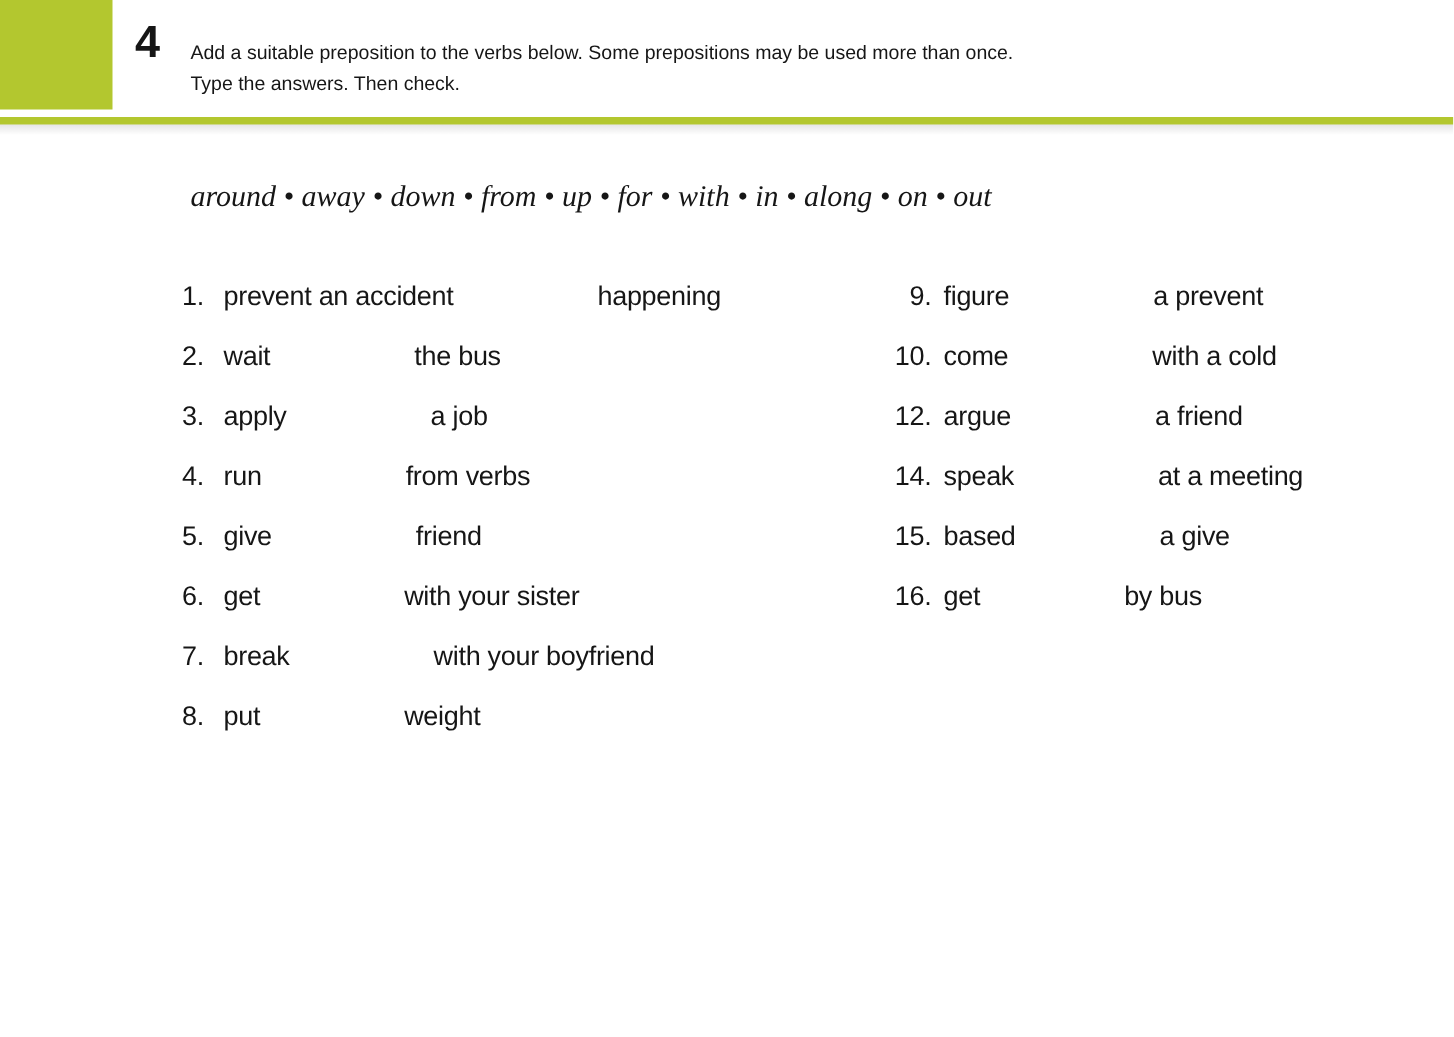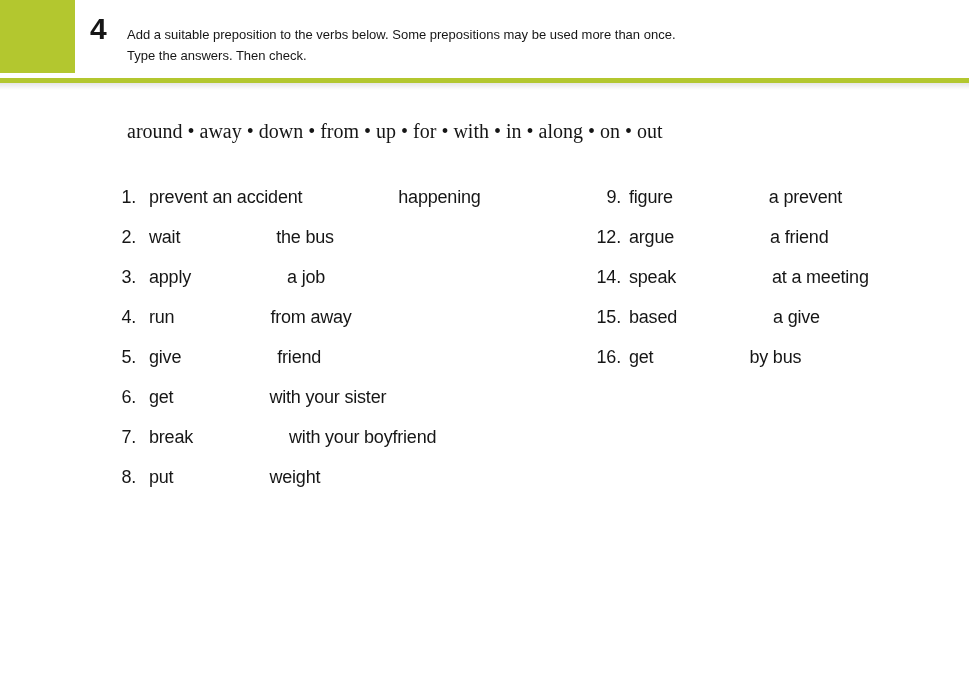--- a/index.html
+++ b/index.html
@@ -44,20 +44,21 @@
   .rule-shadow {
     position: absolute;
     left: 0; top: 83px;
     width: 969px; height: 7px;
     background: linear-gradient(to bottom, rgba(0,0,0,0.10), rgba(0,0,0,0));
   }
   .word-bank {
     position: absolute;
     left: 127px; top: 118px;
     font-family: "Liberation Serif", serif;
+    font-style: italic;
     font-size: 20px;
     line-height: 26px;
     white-space: nowrap;
   }
   .col {
     position: absolute;
     top: 177px;
   }
   .col-left  { left: 111px; }
   .col-right { left: 581px; }
@@ -124,21 +125,21 @@
       <div class="item-row">
         <span class="num">3.</span>
         <span class="before">apply</span>
         <input type="text" class="blank" autocomplete="off" style="">
         <span class="after">a job</span>
       </div>
       <div class="item-row">
         <span class="num">4.</span>
         <span class="before">run</span>
         <input type="text" class="blank" autocomplete="off" style="">
-        <span class="after">from away</span>
+        <span class="after">from verbs</span>
       </div>
       <div class="item-row">
         <span class="num">5.</span>
         <span class="before">give</span>
         <input type="text" class="blank" autocomplete="off" style="">
         <span class="after">friend</span>
       </div>
       <div class="item-row">
         <span class="num">6.</span>
         <span class="before">get</span>
@@ -159,20 +160,26 @@
       </div>
     </div>
   <div class="col col-right" id="col-right">
       <div class="item-row">
         <span class="num">9.</span>
         <span class="before">figure</span>
         <input type="text" class="blank" autocomplete="off" style="">
         <span class="after">a prevent</span>
       </div>
       <div class="item-row">
+        <span class="num">10.</span>
+        <span class="before">come</span>
+        <input type="text" class="blank" autocomplete="off" style="">
+        <span class="after">with a cold</span>
+      </div>
+      <div class="item-row">
         <span class="num">12.</span>
         <span class="before">argue</span>
         <input type="text" class="blank" autocomplete="off" style="">
         <span class="after">a friend</span>
       </div>
       <div class="item-row">
         <span class="num">14.</span>
         <span class="before">speak</span>
         <input type="text" class="blank" autocomplete="off" style="">
         <span class="after">at a meeting</span>

